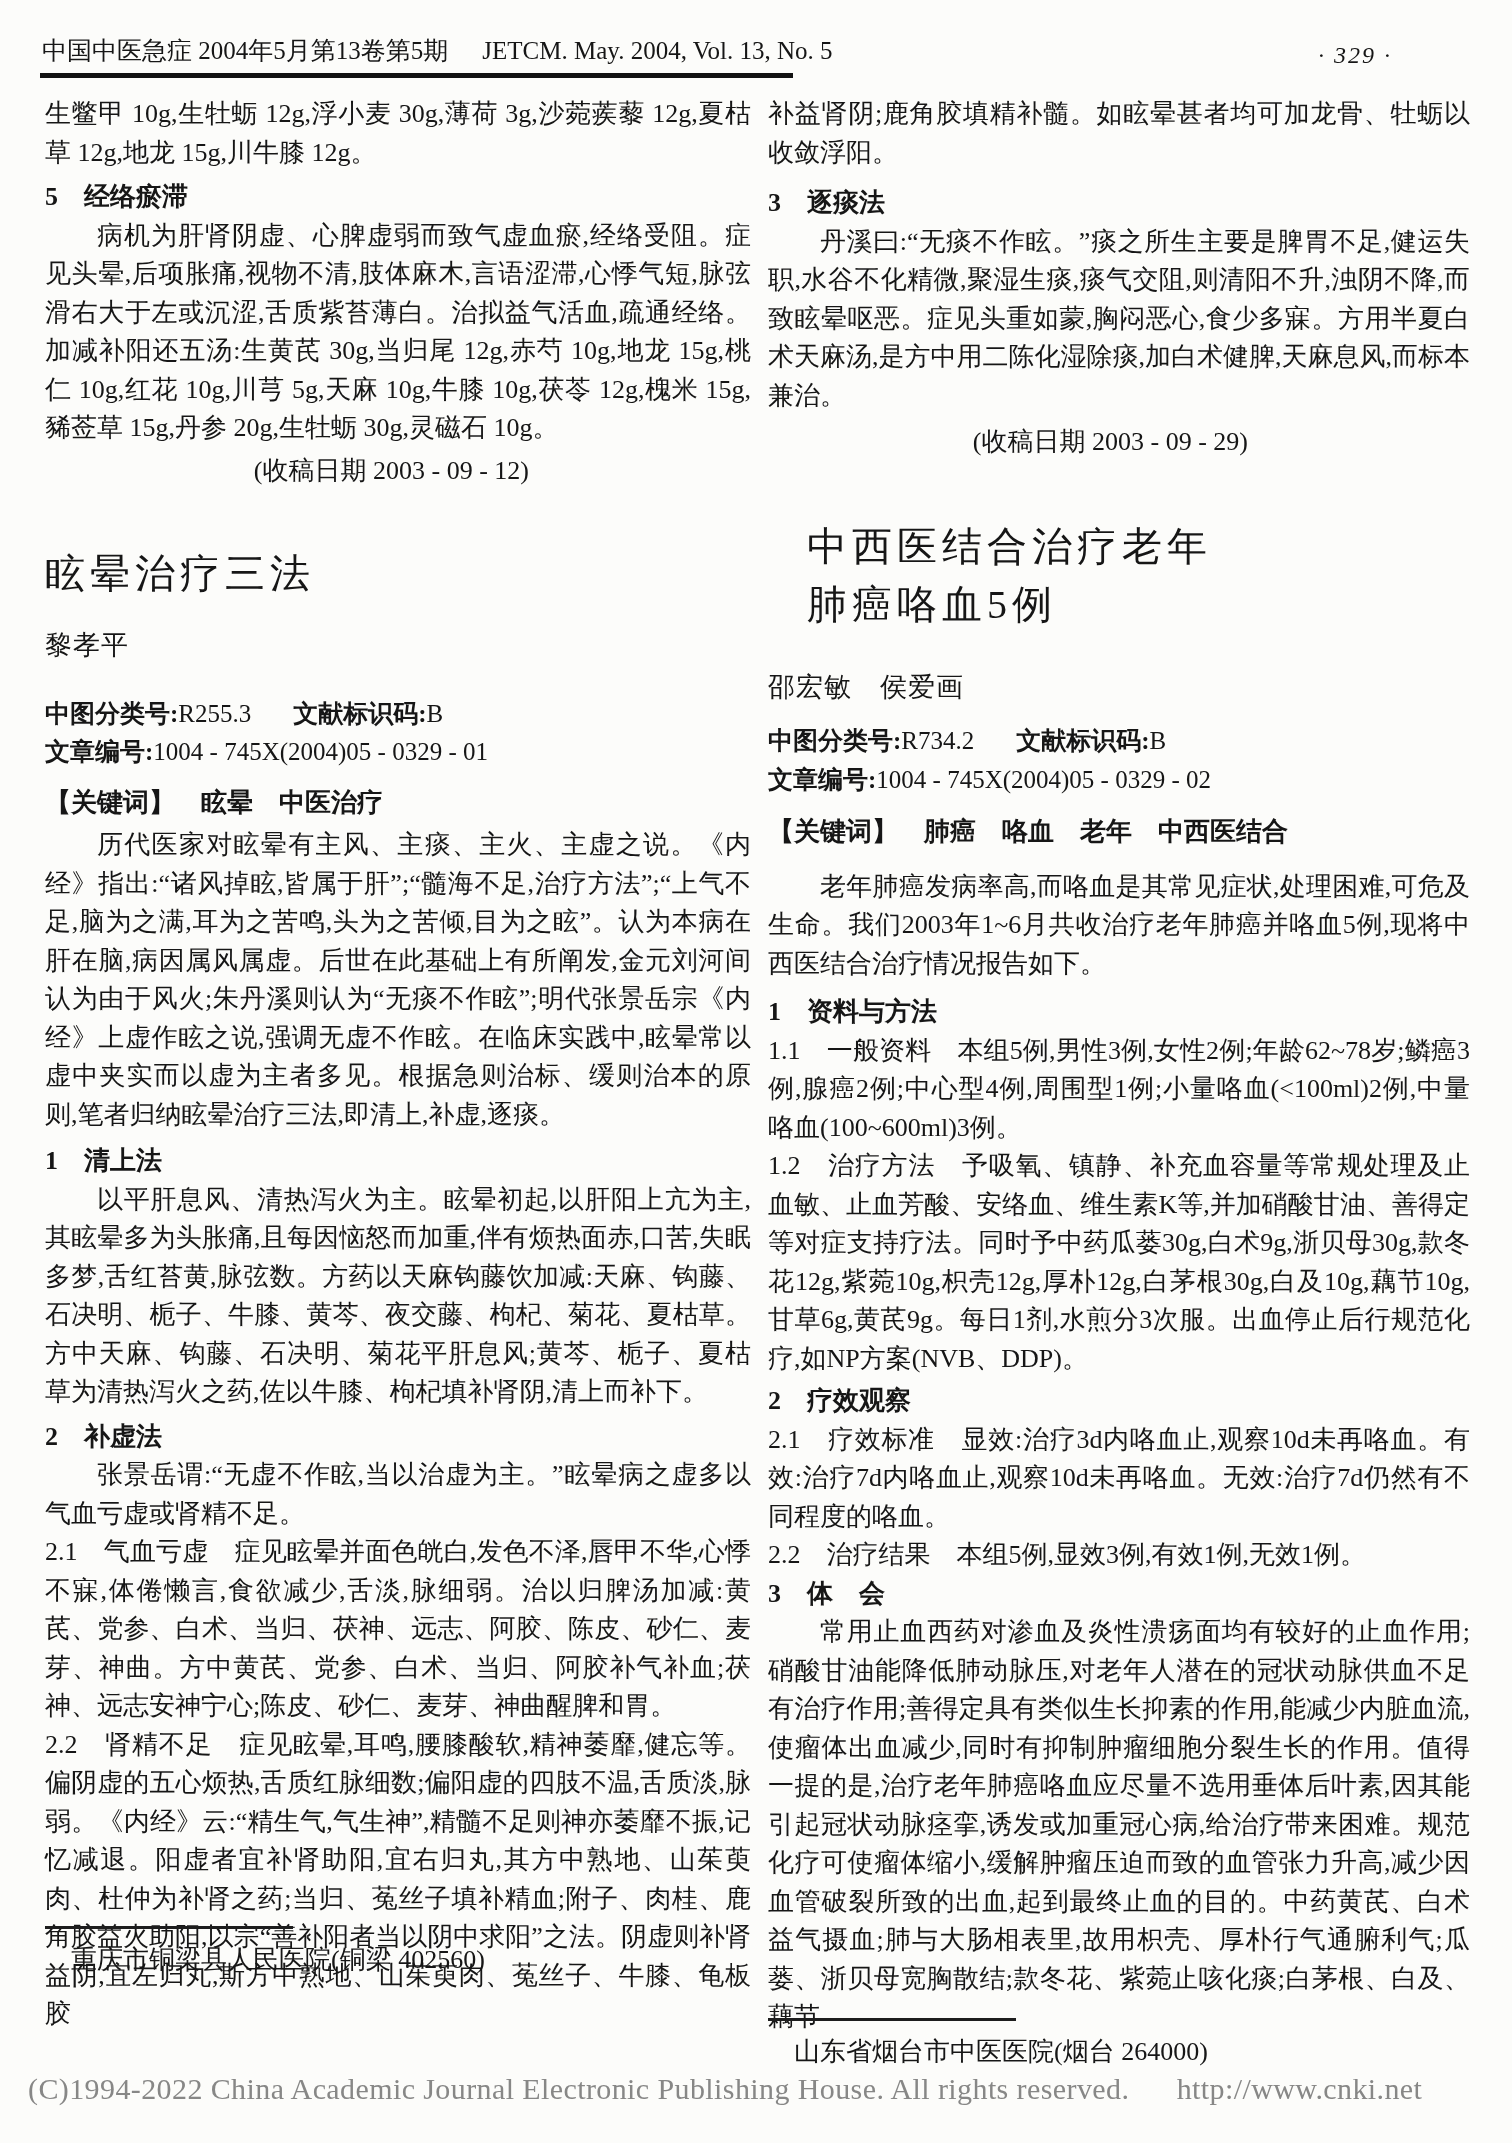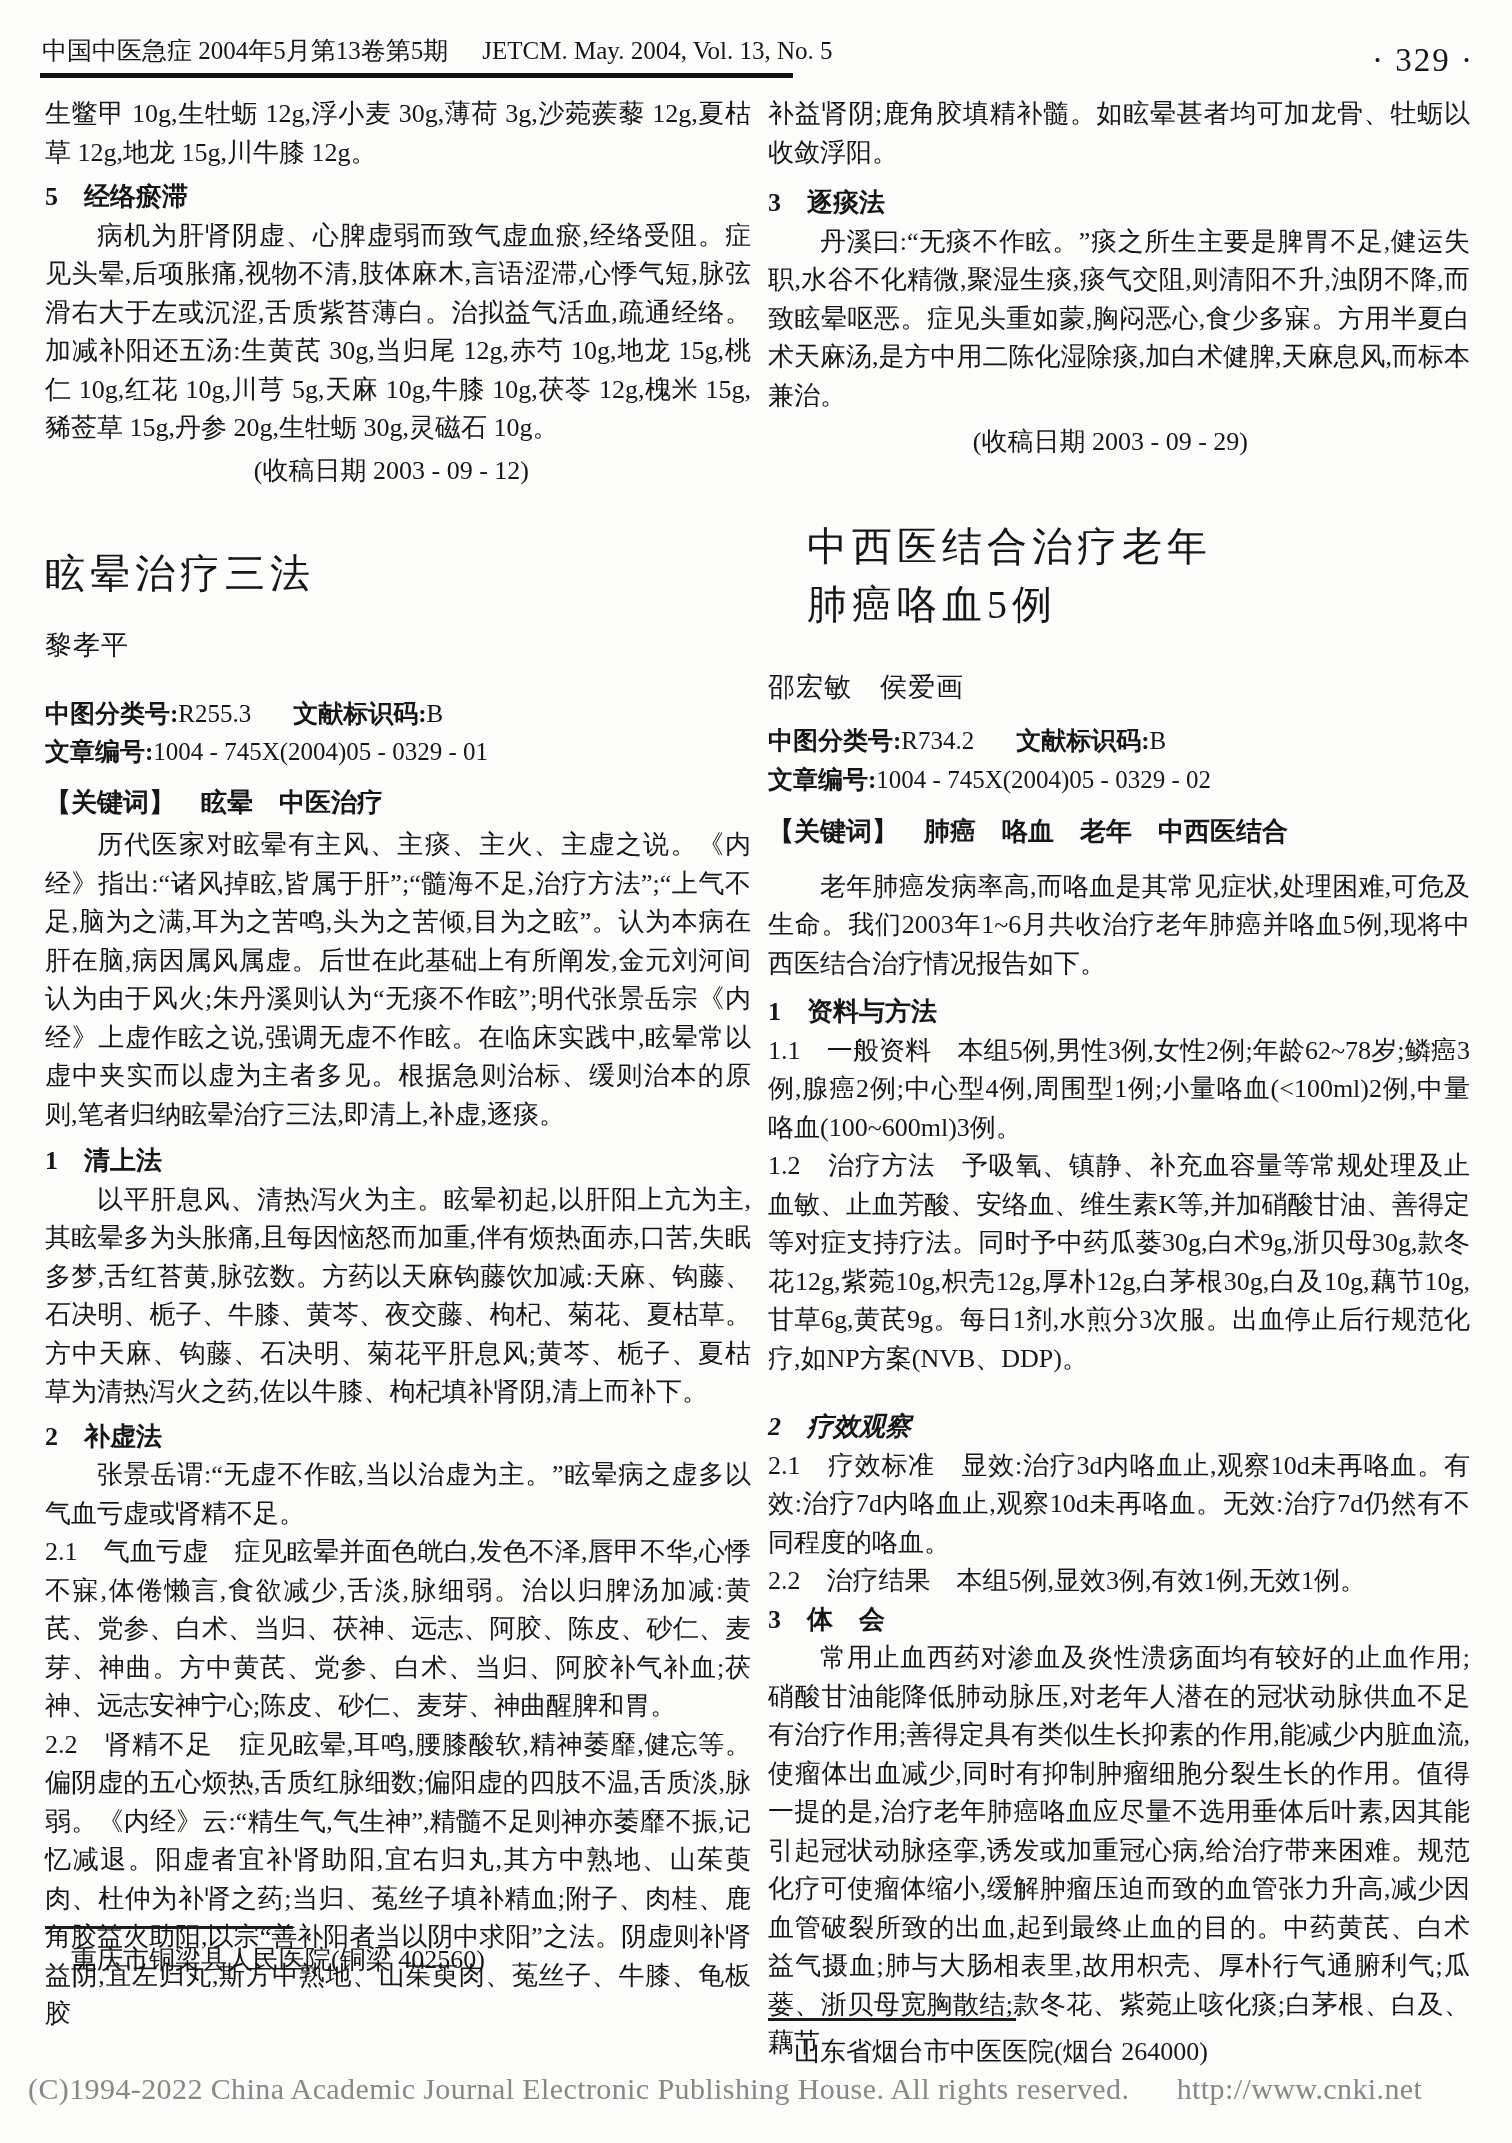--- a/index.html
+++ b/index.html
@@ -5,21 +5,21 @@
 <style>
   html,body{margin:0;padding:0;background:#e8e8e8;}
   .page{
     position:relative;width:1512px;height:2143px;margin:0 auto;
     background:#fcfcfa;color:#161616;overflow:hidden;
     font-family:"Liberation Serif","DejaVu Serif",serif;
   }
   
   .hdr{position:absolute;left:42px;top:34px;font-size:25px;white-space:nowrap;}
   .hdr .gap{display:inline-block;width:34px;}
-  .pagenum{position:absolute;left:1372px;top:42px;font-size:33px;letter-spacing:2px;}
+  .pagenum{position:absolute;left:1318px;top:42px;font-size:24px;letter-spacing:2px;font-style:italic;}
   .hdr-rule{position:absolute;left:40px;top:73px;width:753px;height:5px;background:#121212;}
   
   .col{
     position:absolute;top:95px;width:706px;
     font-size:26px;line-height:38.5px;
     text-align:justify;text-justify:inter-ideograph;
   }
   .col-left{left:45px;}
   .col-right{left:768px;width:702px;}
   p{margin:0;padding:0;}
@@ -34,21 +34,21 @@
   .meta .lbl{font-weight:bold;}
   .meta .mgap{display:inline-block;width:42px;}
   .kwline{font-weight:bold;}
   .kwline .kgap{display:inline-block;width:26px;}
   
   .l-h5{margin-top:6px;}   .l-recv{margin-top:4px;}  .l-title{margin-top:56px;}
   .l-auth{margin-top:24px;}.l-meta1{margin-top:30px;}.l-kw{margin-top:12px;}
   .l-intro{margin-top:4px;}.l-h1{margin-top:8px;}    .l-h2{margin-top:6px;}
   .r-h3{margin-top:12px;}  .r-recv{margin-top:8px;}  .r-title{margin-top:56px;margin-left:39px;}
   .r-auth{margin-top:34px;}.r-meta1{margin-top:16px;}.r-kw{margin-top:14px;}
-  .r-intro{margin-top:16px;}.r-h1{margin-top:10px;}  .r-h2{margin-top:30px;font-style:italic;}
+  .r-intro{margin-top:16px;}.r-h1{margin-top:10px;}  .r-h2{margin-top:4px;}
   .r-h3b{}
   
   .footnote{position:absolute;font-size:26px;width:706px;}
   .fn-left{left:45px;top:1926px;}
   .fn-right{left:768px;top:2018px;}
   .fn-rule{width:248px;height:3px;background:#1d1d1d;margin-bottom:13px;}
   .fn-text{padding-left:26px;}
   
   .watermark{
     position:absolute;left:28px;top:2072px;width:1470px;

